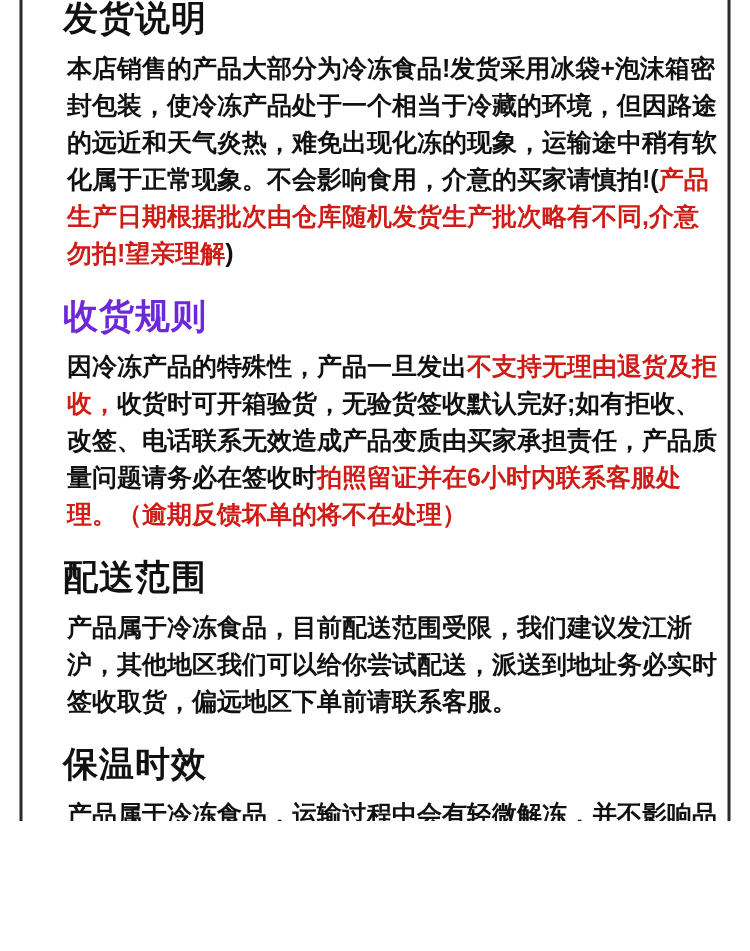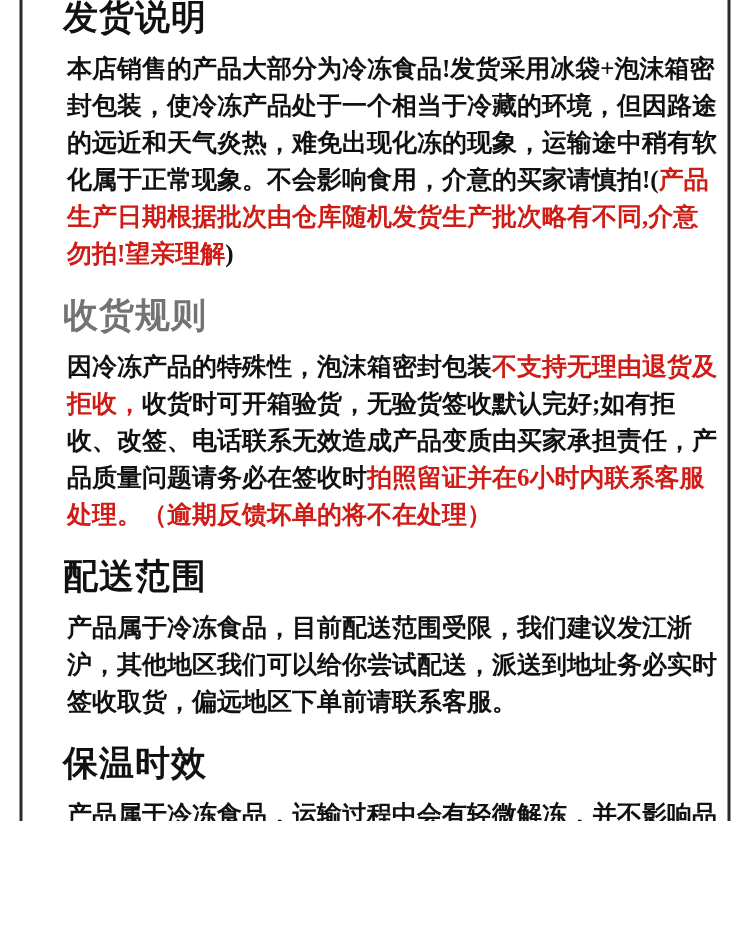--- a/index.html
+++ b/index.html
@@ -6,21 +6,21 @@
     margin: 0;
     padding: 0;
     background: #ffffff;
   }
   .page {
     position: relative;
     width: 750px;
     height: 821px;
     background: #ffffff;
     overflow: hidden;
-    font-family: Liberation Serif, serif;
+    font-family: Liberation Sans, sans-serif;
   }
   .frame {
     position: absolute;
     left: 0;
     top: 0;
     width: 750px;
     height: 951px;
     pointer-events: none;
   }
   .content {
@@ -64,22 +64,22 @@
              L729,0" fill="none" stroke="#2a2a2a" stroke-width="3"></path>
   </svg>
 
   <div class="content" id="sections">
   <section class="sec">
     <h2 class="sec-heading" style="color: rgb(17, 17, 17);">发货说明</h2>
     <p class="sec-body"><span style="color: rgb(17, 17, 17);">本店销售的产品大部分为冷冻食品!发货采用冰袋+泡沫箱密封包装，使冷冻产品处于一个相当于冷藏的环境，但因路途的远近和天气炎热，难免出现化冻的现象，运输途中稍有软化属于正常现象。不会影响食用，介意的买家请慎拍!(</span><span style="color: rgb(208, 28, 22);">产品生产日期根据批次由仓库随机发货生产批次略有不同,介意勿拍!望亲理解</span><span style="color: rgb(17, 17, 17);">)</span></p>
   </section>
 
   <section class="sec">
-    <h2 class="sec-heading" style="color: #737373;">收货规则</h2>
-    <p class="sec-body"><span style="color: rgb(17, 17, 17);">因冷冻产品的特殊性，泡沫箱密封包装</span><span style="color: rgb(208, 28, 22);">不支持无理由退货及拒收，</span><span style="color: rgb(17, 17, 17);">收货时可开箱验货，无验货签收默认完好;如有拒收、改签、电话联系无效造成产品变质由买家承担责任，产品质量问题请务必在签收时</span><span style="color: rgb(208, 28, 22);">拍照留证并在6小时内联系客服处理。（逾期反馈坏单的将不在处理）</span></p>
+    <h2 class="sec-heading" style="color: #6d28d9;">收货规则</h2>
+    <p class="sec-body"><span style="color: rgb(17, 17, 17);">因冷冻产品的特殊性，产品一旦发出</span><span style="color: rgb(208, 28, 22);">不支持无理由退货及拒收，</span><span style="color: rgb(17, 17, 17);">收货时可开箱验货，无验货签收默认完好;如有拒收、改签、电话联系无效造成产品变质由买家承担责任，产品质量问题请务必在签收时</span><span style="color: rgb(208, 28, 22);">拍照留证并在6小时内联系客服处理。（逾期反馈坏单的将不在处理）</span></p>
   </section>
 
   <section class="sec">
     <h2 class="sec-heading" style="color: rgb(17, 17, 17);">配送范围</h2>
     <p class="sec-body"><span style="color: rgb(17, 17, 17);">产品属于冷冻食品，目前配送范围受限，我们建议发江浙沪，其他地区我们可以给你尝试配送，派送到地址务必实时签收取货，偏远地区下单前请联系客服。</span></p>
   </section>
 
   <section class="sec">
     <h2 class="sec-heading" style="color: rgb(17, 17, 17);">保温时效</h2>
     <p class="sec-body"><span style="color: rgb(17, 17, 17);">产品属于冷冻食品，运输过程中会有轻微解冻，并不影响品质，配送时请及时签收,并立刻放进冰箱，置于冷冻,本产品不支持到货后放入快递柜或者代收点自提。介意者慎拍!</span></p>

